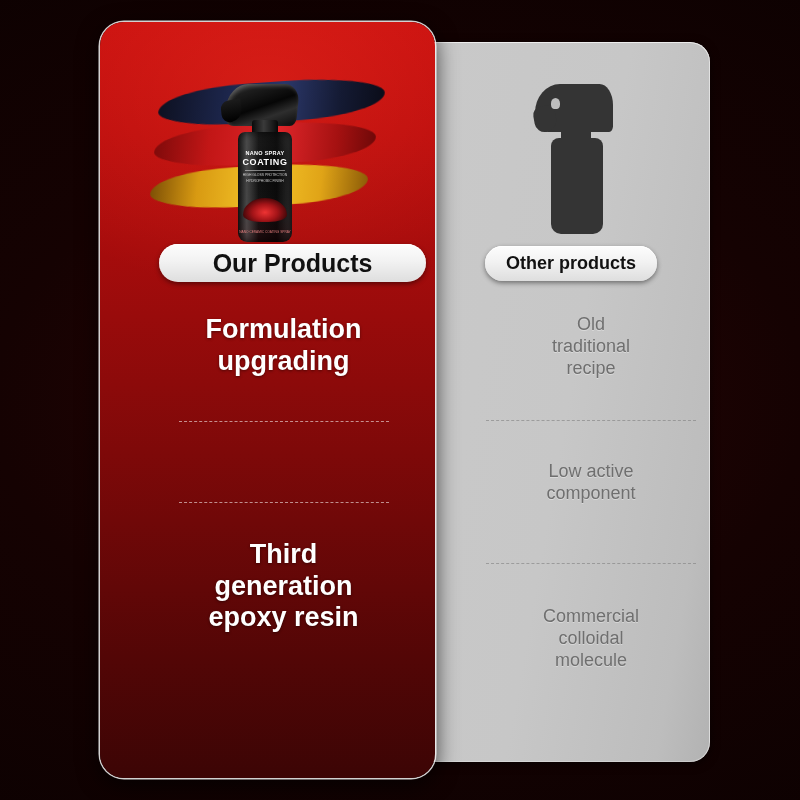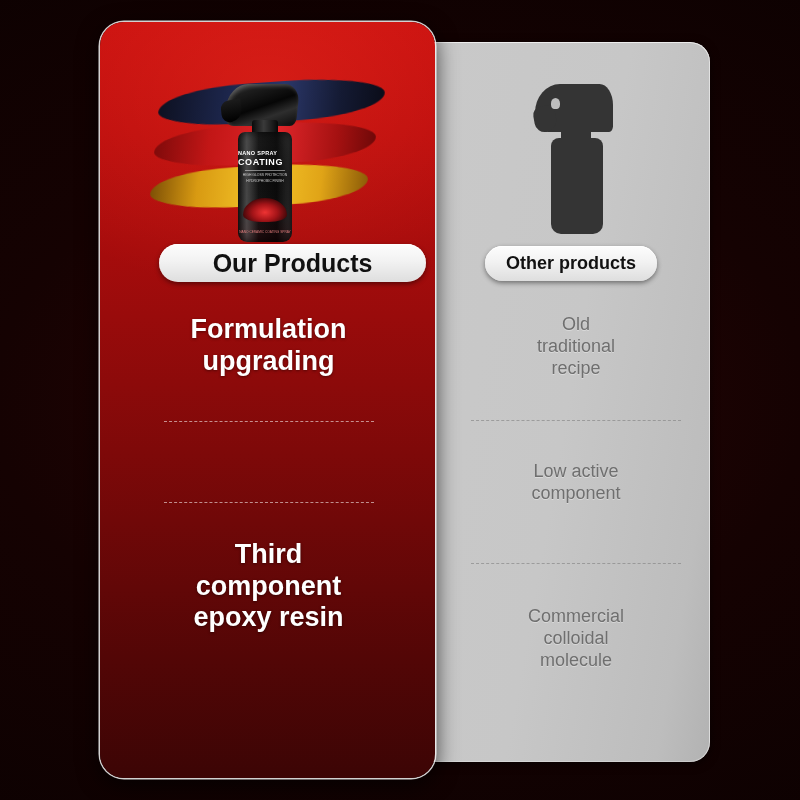--- a/index.html
+++ b/index.html
@@ -91,21 +91,21 @@
   }
   .bottle .body {
     position:absolute; left:4px; top:48px; width:54px; height:110px;
     border-radius:7px 7px 9px 9px;
     background:
       linear-gradient(90deg, rgba(255,255,255,.05) 0%, rgba(255,255,255,.24) 16%, rgba(255,255,255,.02) 38%, rgba(0,0,0,.28) 72%, rgba(255,255,255,.10) 94%),
       linear-gradient(180deg,#171717 0%,#0c0c0c 40%,#111 70%,#1a0608 100%);
     box-shadow:inset 0 0 10px rgba(0,0,0,.8);
     overflow:hidden;
   }
-  .label-txt { position:absolute; left:0; width:100%; text-align:left; color:#fff; font-weight:700; letter-spacing:.3px; }
+  .label-txt { position:absolute; left:0; width:100%; text-align:center; color:#fff; font-weight:700; letter-spacing:.3px; }
   .label-l1 { top:18px; font-size:5.5px; }
   .label-l2 { top:25px; font-size:9px; letter-spacing:.6px; }
   .label-rule { position:absolute; left:7px; top:38px; width:40px; height:1px; background:rgba(255,255,255,.45); }
   .label-sub { position:absolute; left:0; top:41px; width:100%; text-align:center; font-size:3.4px; color:rgba(255,255,255,.75); line-height:1.7; }
   .label-car {
     position:absolute; left:5px; bottom:20px; width:44px; height:24px;
     background:radial-gradient(ellipse at 50% 60%, #e33 0%, #a41418 40%, #3d0608 75%, rgba(0,0,0,0) 100%);
     border-radius:50% 50% 42% 42% / 70% 70% 30% 30%;
     filter:blur(.4px);
   }
@@ -139,21 +139,21 @@
     border-radius:999px;
     background:linear-gradient(180deg,#fdfdfd 0%,#f2f2f2 45%,#dedede 100%);
     color:#111;
     box-shadow:0 2px 5px rgba(0,0,0,.45), inset 0 1px 0 #fff;
     white-space:nowrap;
   }
   #our-pill   { left:33px; top:222px; width:267px; height:38px; font-size:25px; font-weight:700;margin-left:26px; }
   #other-pill { left:45px; top:204px; width:172px; height:35px; font-size:18px; font-weight:700;text-align:center; }
 
   
-  .features { position:absolute; left:1px; width:100%; }
+  .features { position:absolute; left:16px; width:100%; }
   #our-features   { top:292px; }
   #other-features { top:272px; }
 
   .feat { text-align:center; }
   #our-card .feat {
     color:#fff; font-size:27px; font-weight:700; line-height:1.17;
     text-shadow:0 1px 3px rgba(0,0,0,.45);
   }
   #other-panel .feat {
     color:#6f6f6f; font-size:18px; font-weight:400; line-height:1.22;
@@ -238,18 +238,18 @@
 upgrading</div>
     </div>
     <div class="gap-a" style="height:44px"></div>
     <div class="divider"></div>
     <div class="gap-b" style="height:38px"></div>
     <div class="gap-a" style="height:42px"></div>
     <div class="divider"></div>
     <div class="gap-b" style="height:36px"></div>
     <div class="feat">
       <div style="white-space:pre-line">Third
-component
+generation
 epoxy resin</div>
     </div>
   </div>
 
 </section>
 
 </body></html>

